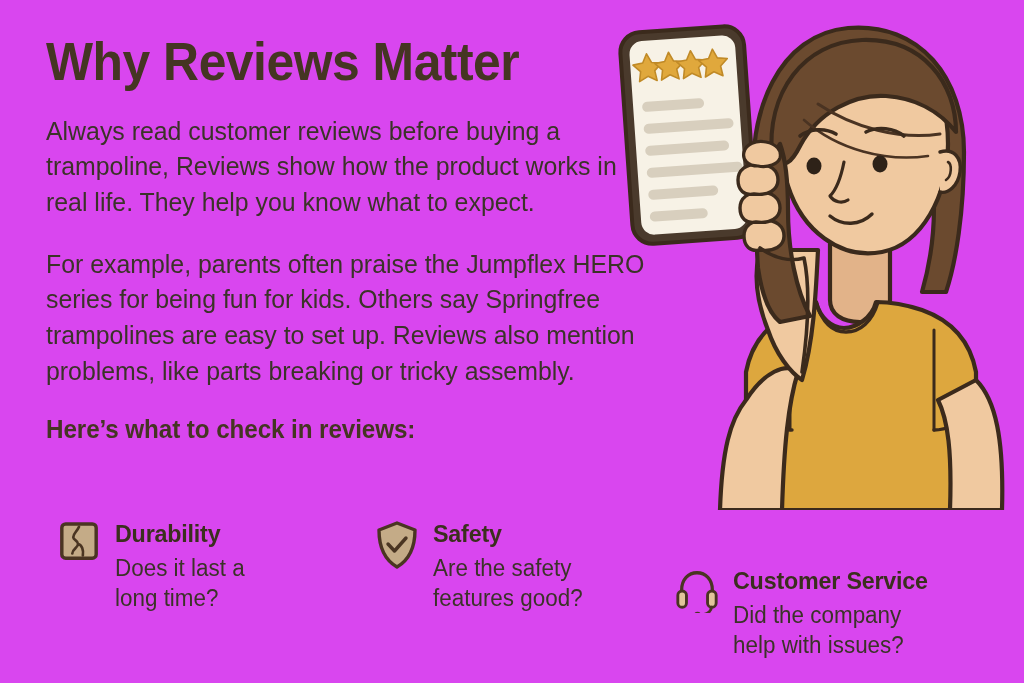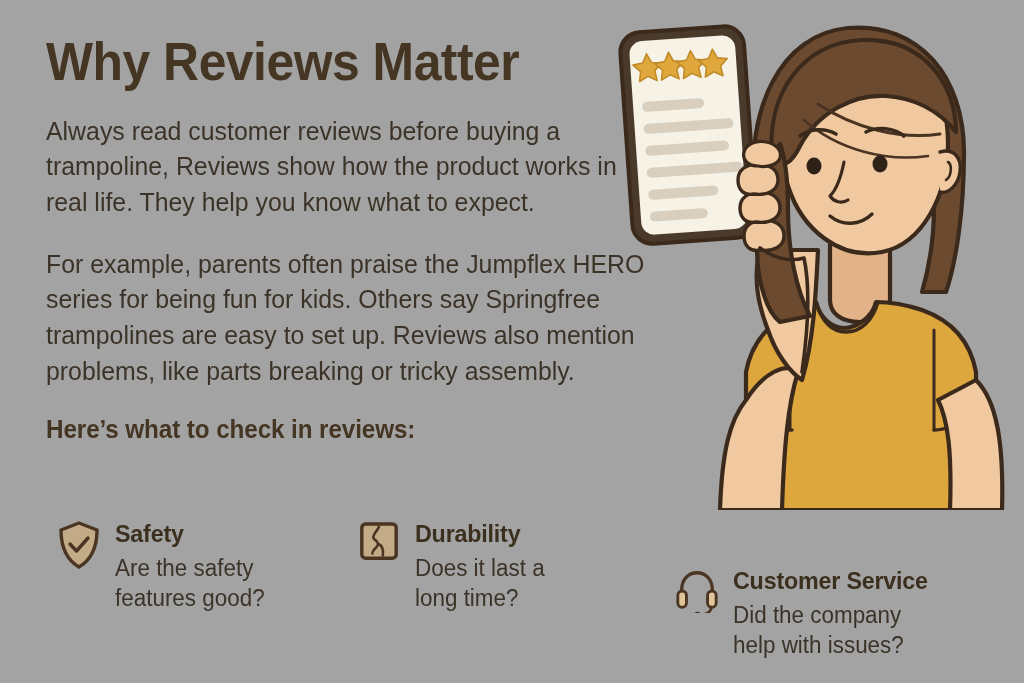--- a/index.html
+++ b/index.html
@@ -12,21 +12,21 @@
   body {
     background:#f2e8d5;
     font-family:"Liberation Sans", sans-serif;
     position:relative;
     -webkit-font-smoothing:antialiased;
   }
 
   #infographic {
     position:relative;
     width:1024px; height:683px;
-    background:#a3a3a3;
+    background:#d946ef;
     overflow:hidden;
   }
 
   
   .text-col {
     position:absolute;
     left:46px; top:34px;
     width:625px;
   }
 
@@ -222,49 +222,49 @@
 
   <div class="text-col">
     <h1 class="title">Why Reviews Matter</h1>
     <p class="para para-1">Always read customer reviews before buying a trampoline, Reviews show how the product works in real life. They help you know what to expect.</p>
     <p class="para para-2">For example, parents often praise the Jumpflex HERO series for being fun for kids. Others say Springfree trampolines are easy to set up. Reviews also mention problems, like parts breaking or tricky assembly.</p>
     <h2 class="subhead">Here’s what to check in reviews:</h2>
   </div>
 
   <div class="features">
 
-    <div class="feature feature-safety">
-      <div class="feature-icon">
-        <svg viewBox="0 0 44 50" width="44" height="50" xmlns="http://www.w3.org/2000/svg">
-          <path d="M22 3 L40 10 C40 28 34 40 22 47 C10 40 4 28 4 10 Z" fill="#c4ab87" stroke="#4a3522" stroke-width="3.4" stroke-linejoin="round"></path>
-          <path d="M13 24 L19.5 31 L31 18" fill="none" stroke="#4a3522" stroke-width="3.4" stroke-linecap="round" stroke-linejoin="round"></path>
-        </svg>
-      </div>
-      <div class="feature-body">
-        <div class="feature-title">Safety</div>
-        <div class="feature-desc">
-          <span>Are the safety</span>
-          <span>features good?</span>
-        </div>
-      </div>
-    </div>
-
     <div class="feature feature-durability">
       <div class="feature-icon">
         <svg viewBox="0 0 44 48" width="42" height="46" xmlns="http://www.w3.org/2000/svg">
           <rect x="4" y="4" width="36" height="36" rx="4" fill="#c4ab87" stroke="#4a3522" stroke-width="3.6"></rect>
           <path d="M22 7 C20 12 16 14 16 18 C16 21 21 21 21 25
                    C21 29 15 30 15 35 M21 25 C25 26 27 31 26 37" fill="none" stroke="#4a3522" stroke-width="2.8" stroke-linecap="round" stroke-linejoin="round"></path>
         </svg>
       </div>
       <div class="feature-body">
         <div class="feature-title">Durability</div>
         <div class="feature-desc">
           <span>Does it last a</span>
           <span>long time?</span>
+        </div>
+      </div>
+    </div>
+
+    <div class="feature feature-safety">
+      <div class="feature-icon">
+        <svg viewBox="0 0 44 50" width="44" height="50" xmlns="http://www.w3.org/2000/svg">
+          <path d="M22 3 L40 10 C40 28 34 40 22 47 C10 40 4 28 4 10 Z" fill="#c4ab87" stroke="#4a3522" stroke-width="3.4" stroke-linejoin="round"></path>
+          <path d="M13 24 L19.5 31 L31 18" fill="none" stroke="#4a3522" stroke-width="3.4" stroke-linecap="round" stroke-linejoin="round"></path>
+        </svg>
+      </div>
+      <div class="feature-body">
+        <div class="feature-title">Safety</div>
+        <div class="feature-desc">
+          <span>Are the safety</span>
+          <span>features good?</span>
         </div>
       </div>
     </div>
 
     <div class="feature feature-service">
       <div class="feature-icon">
         <svg viewBox="0 0 48 48" width="46" height="46" xmlns="http://www.w3.org/2000/svg">
           <path d="M8 30 L8 24 C8 13 15 6 24 6 C33 6 40 13 40 24 L40 30" fill="none" stroke="#4a3522" stroke-width="3.4" stroke-linecap="round"></path>
           <rect x="4" y="25" width="9" height="17" rx="4.5" fill="#e2c49b" stroke="#4a3522" stroke-width="3"></rect>
           <rect x="35" y="25" width="9" height="17" rx="4.5" fill="#e2c49b" stroke="#4a3522" stroke-width="3"></rect>

